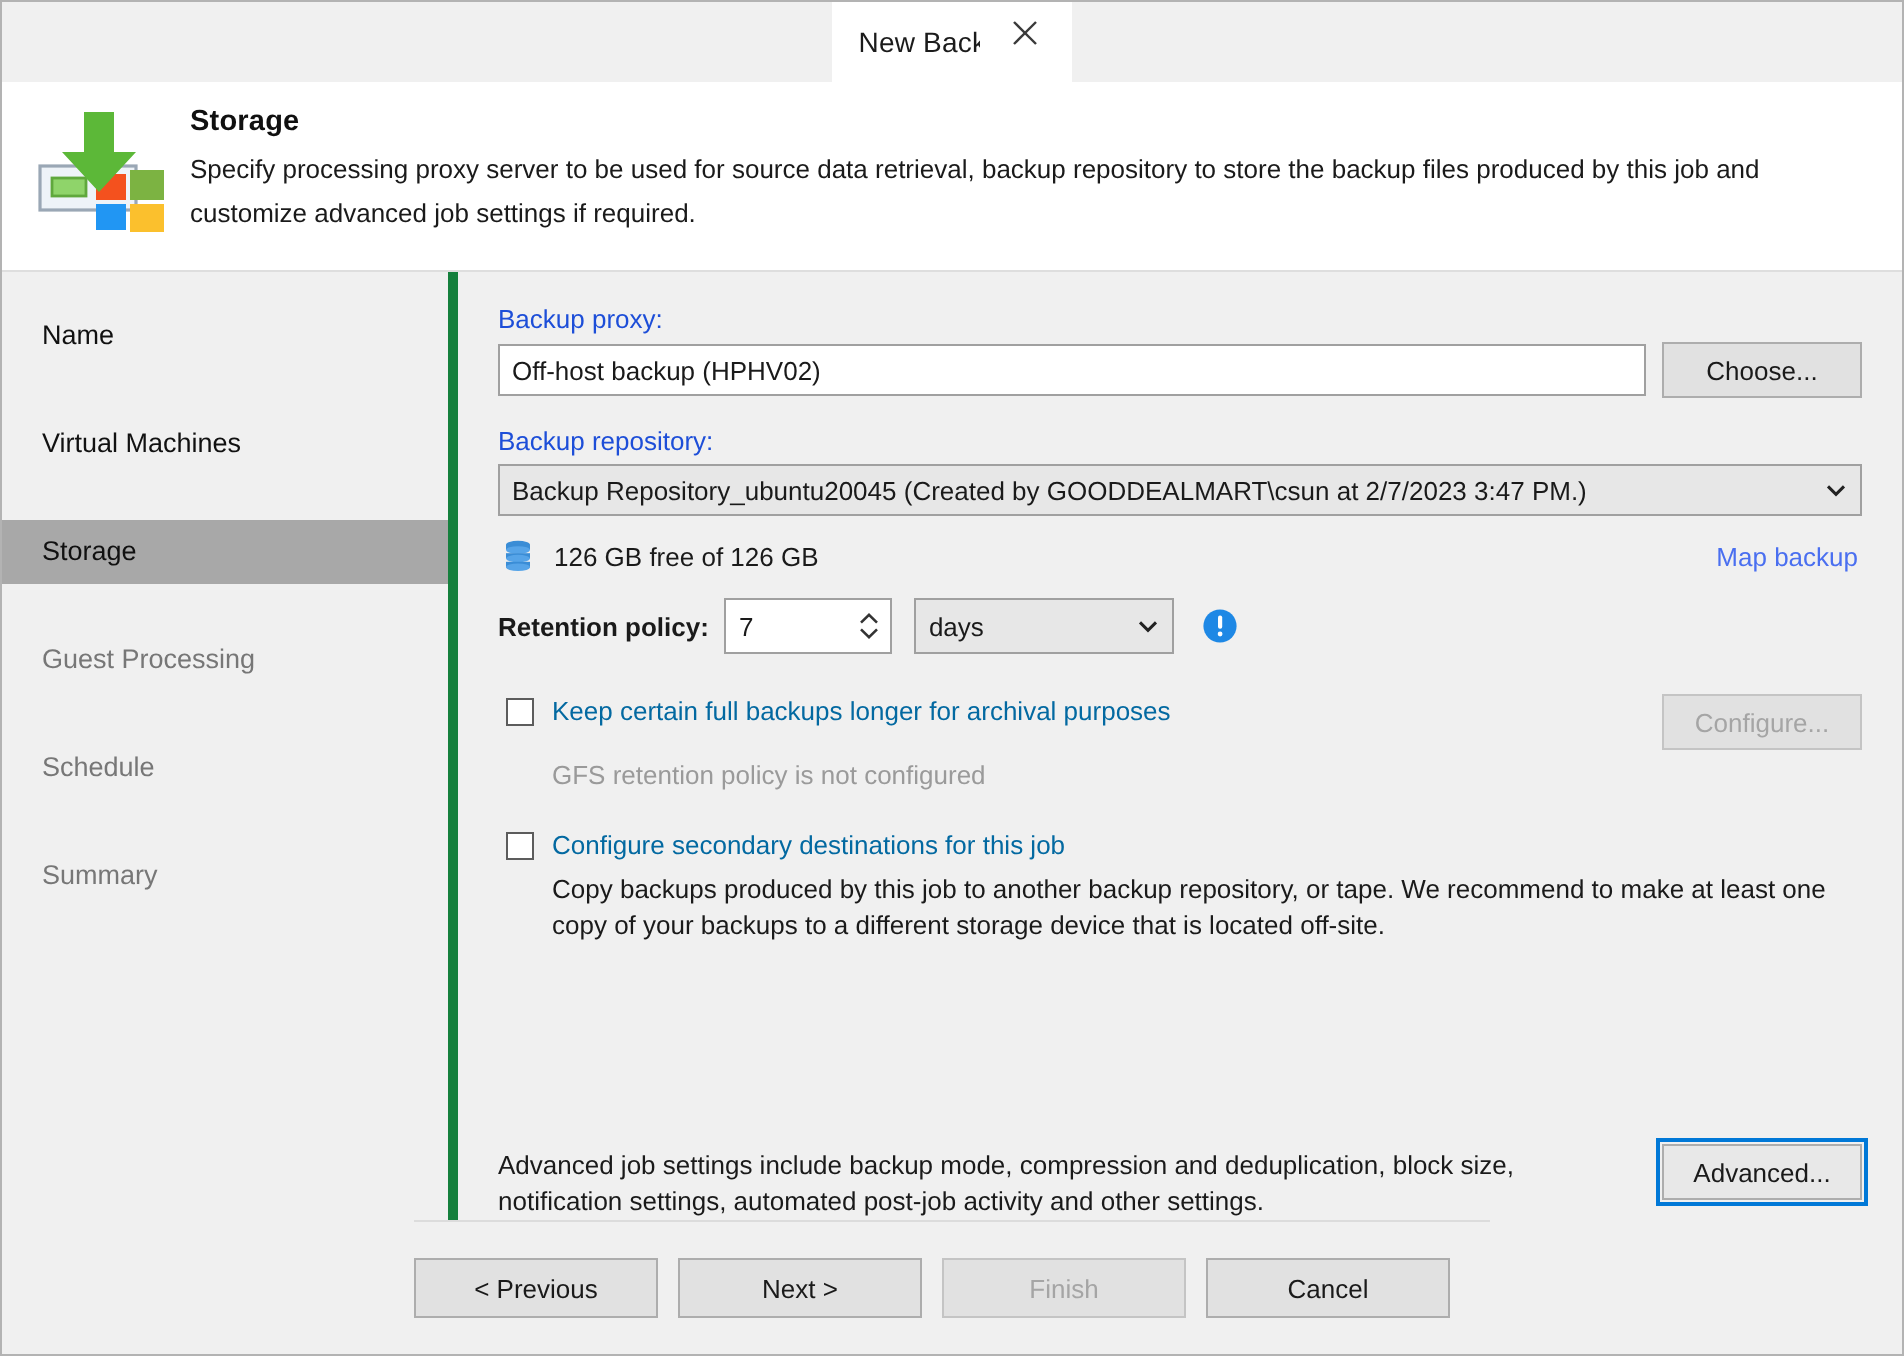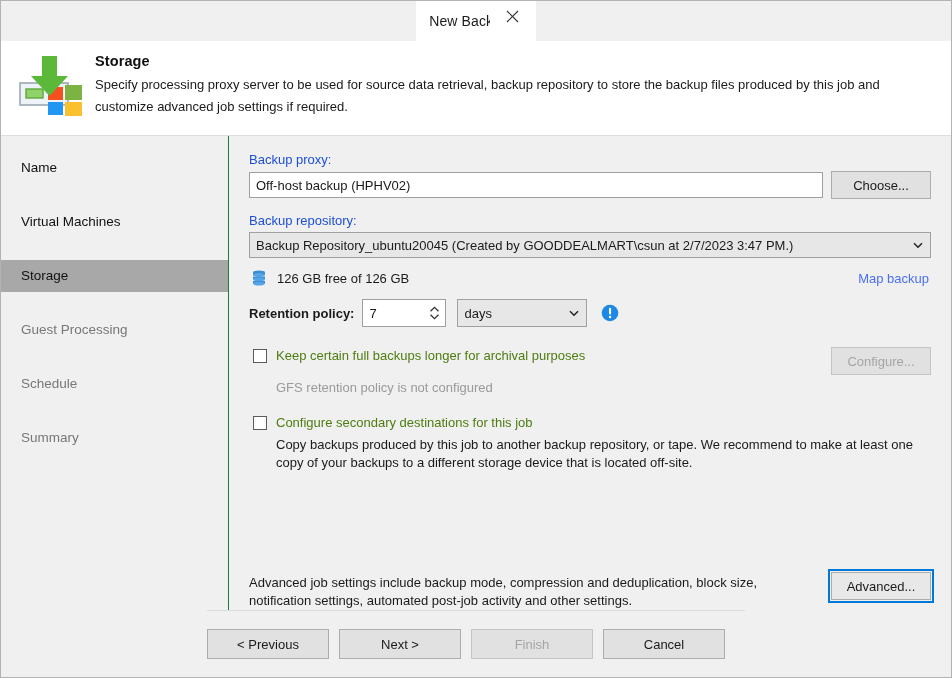--- a/index.html
+++ b/index.html
@@ -88,21 +88,21 @@
   .body {
     flex: 1 1 auto;
     display: flex;
     background: #f0f0f0;
     border-top: 1px solid #dedede;
     min-height: 0;
   }
   .sidebar {
     width: 228px;
     flex: 0 0 228px;
-    border-right: 1px solid #15803d;
+    border-right: 5px solid #15803d;
     padding-top: 16px;
     box-sizing: border-box;
   }
   .side-item {
     height: 32px;
     line-height: 32px;
     padding-left: 20px;
     font-size: 13.5px;
     color: #111111;
     margin-bottom: 22px;
@@ -219,21 +219,21 @@
     height: 14px;
     border: 1px solid #5c5c5c;
     background: #ffffff;
     box-sizing: border-box;
     flex: 0 0 14px;
     margin-top: 2px;
     margin-right: 9px;
     margin-left: 4px;
     cursor: default;
   }
-  .check-label { font-size: 13px; color: #4d7c0f; line-height: 17px; flex: 1 1 auto; }
+  .check-label { font-size: 13px; color: #0369a1; line-height: 17px; flex: 1 1 auto; }
   .sub-note {
     font-size: 13px;
     color: #9a9a9a;
     margin: 5px 0 0 27px;
   }
   .sub-desc {
     font-size: 13px;
     color: #1a1a1a;
     line-height: 18px;
     margin: 5px 0 0 27px;

